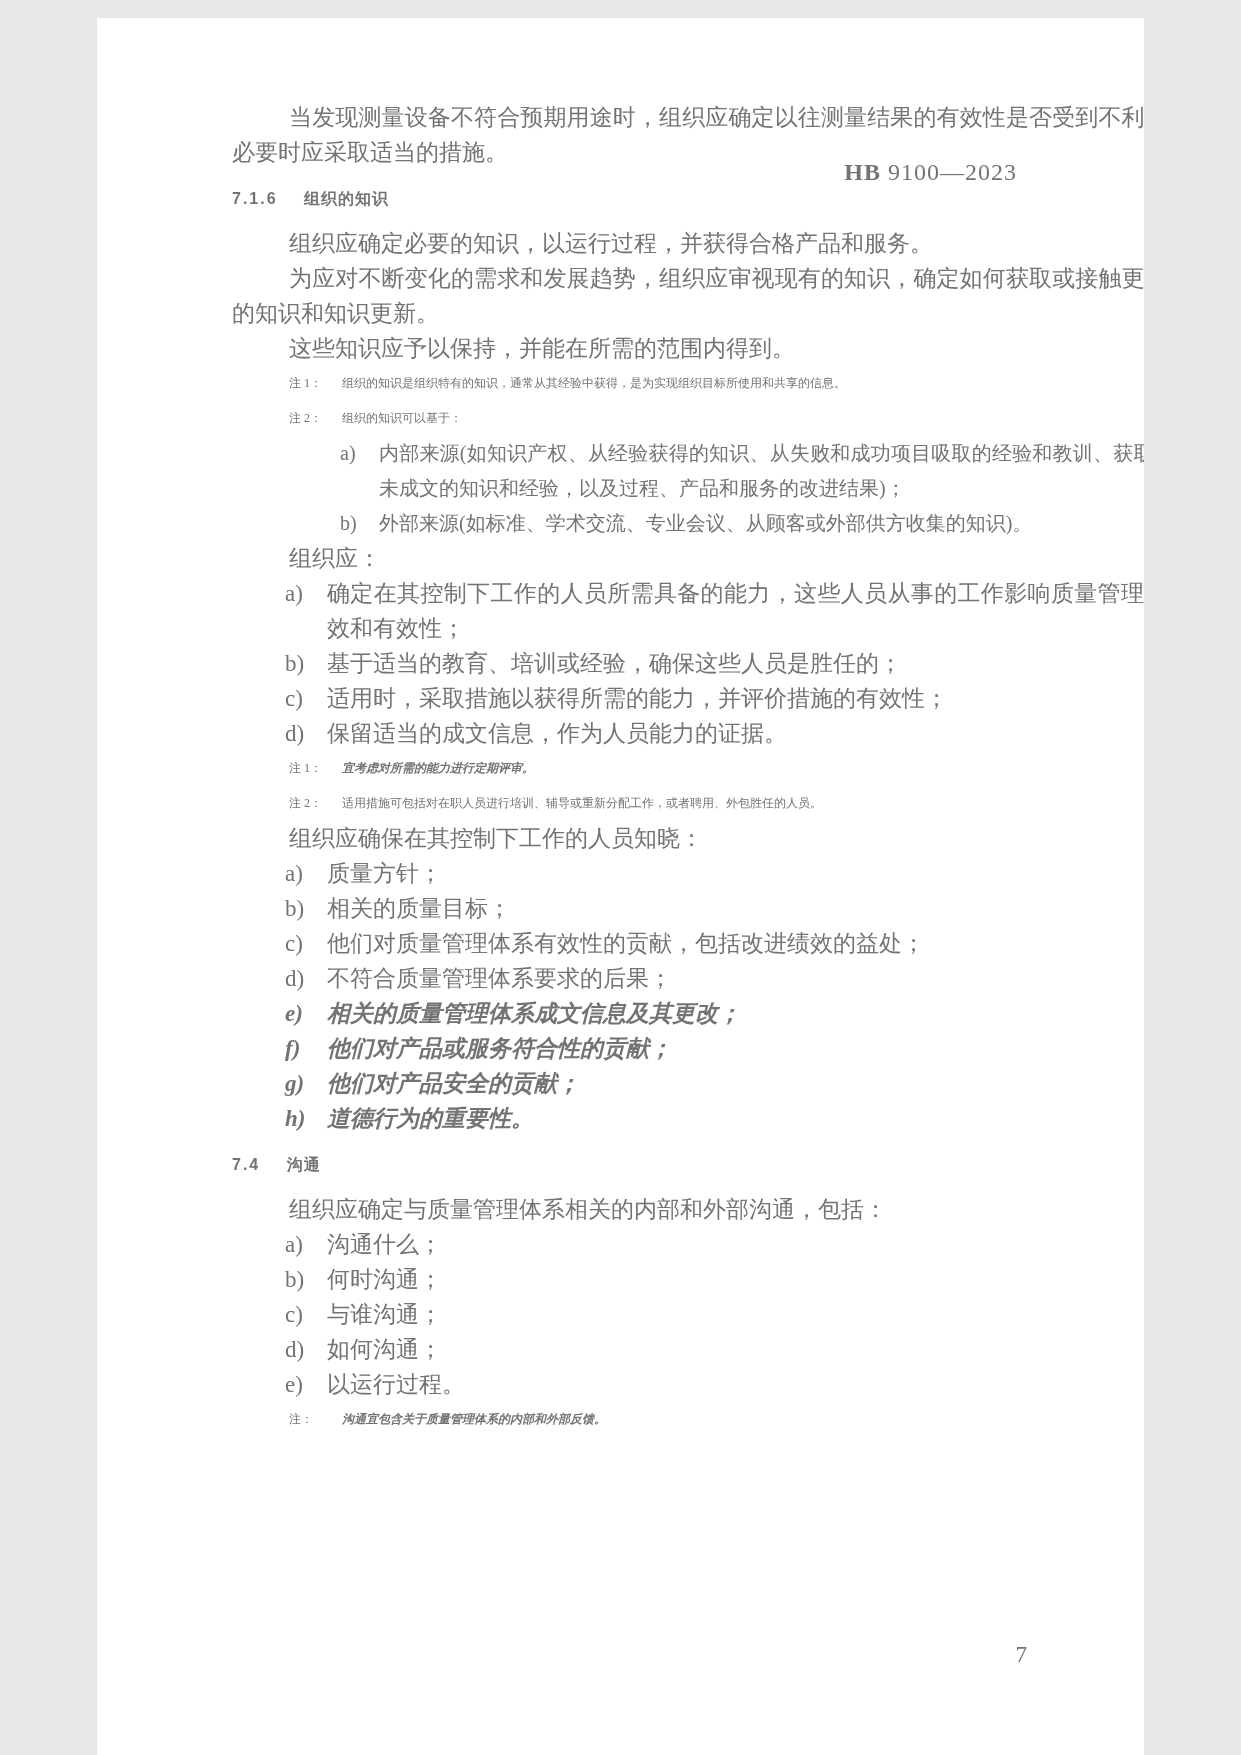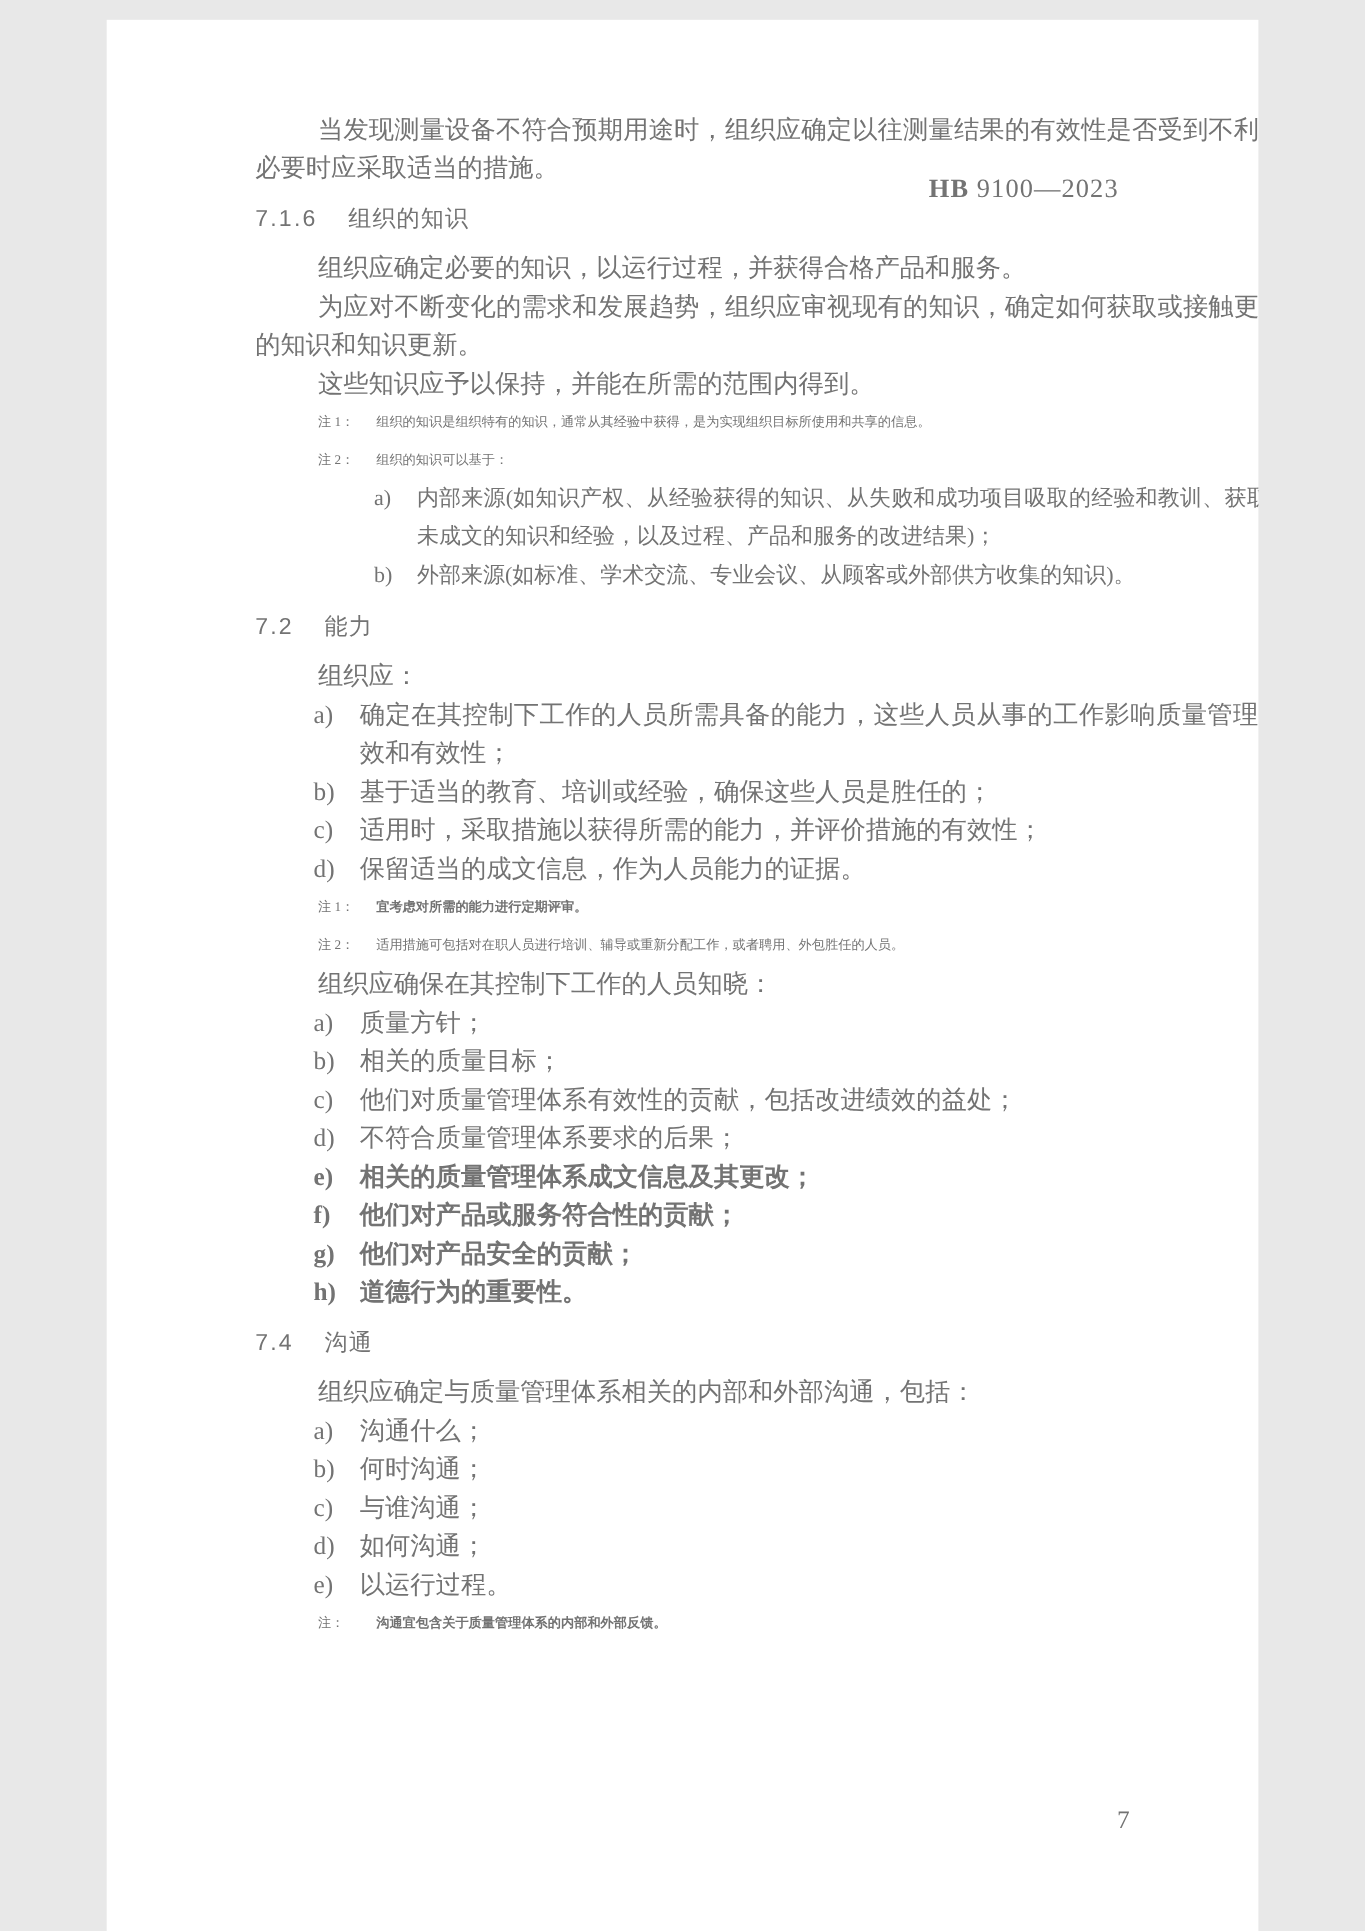--- a/index.html
+++ b/index.html
@@ -28,22 +28,22 @@
     font-size:23px;
     line-height:35px;
   }
   .par {
     text-indent:57px;
     text-align:justify;
     margin:0;
   }
   .heading {
     font-family:"Liberation Sans","DejaVu Sans",sans-serif;
-    font-weight:400;
-    font-size:21px;
+    font-weight:700;
+    font-size:16px;
     line-height:35px;
     margin-top:11px;
     margin-bottom:10px;
   }
   .heading .h-num { letter-spacing:2px; }
   .heading .h-title { margin-left:22px; letter-spacing:1px; }
   .li {
     position:relative;
     padding-left:95px;
     text-align:justify;
@@ -58,21 +58,21 @@
   }
   .note .nlab { position:absolute; left:57px; top:0; }
   .nli {
     position:relative;
     padding-left:147px;
     font-size:20px;
     line-height:35px;
     text-align:justify;
   }
   .nli .lab { position:absolute; left:108px; top:0; }
-  .em { font-weight:700; }
+  .em { font-weight:700; font-style:italic; }
   .folio {
     position:absolute;
     top:1622px; right:117px;
     font-size:23px;
     line-height:30px;
   }
 </style>
 </head>
 <body>
 
@@ -105,24 +105,20 @@
     </div>
     <div class="nli">
       <span class="lab">a)</span>
       <span>内部来源(如知识产权、从经验获得的知识、从失败和成功项目吸取的经验和教训、获取和分享未成文的知识和经验，以及过程、产品和服务的改进结果)；</span>
     </div>
     <div class="nli">
       <span class="lab">b)</span>
       <span>外部来源(如标准、学术交流、专业会议、从顾客或外部供方收集的知识)。</span>
     </div>
 
-    <div class="heading">
-      <span class="h-num">7.2</span>
-      <span class="h-title">能力</span>
-    </div>
     <p class="par">组织应：</p>
     <div class="li">
       <span class="lab">a)</span>
       <span>确定在其控制下工作的人员所需具备的能力，这些人员从事的工作影响质量管理体系绩效和有效性；</span>
     </div>
     <div class="li">
       <span class="lab">b)</span>
       <span>基于适当的教育、培训或经验，确保这些人员是胜任的；</span>
     </div>
     <div class="li">

